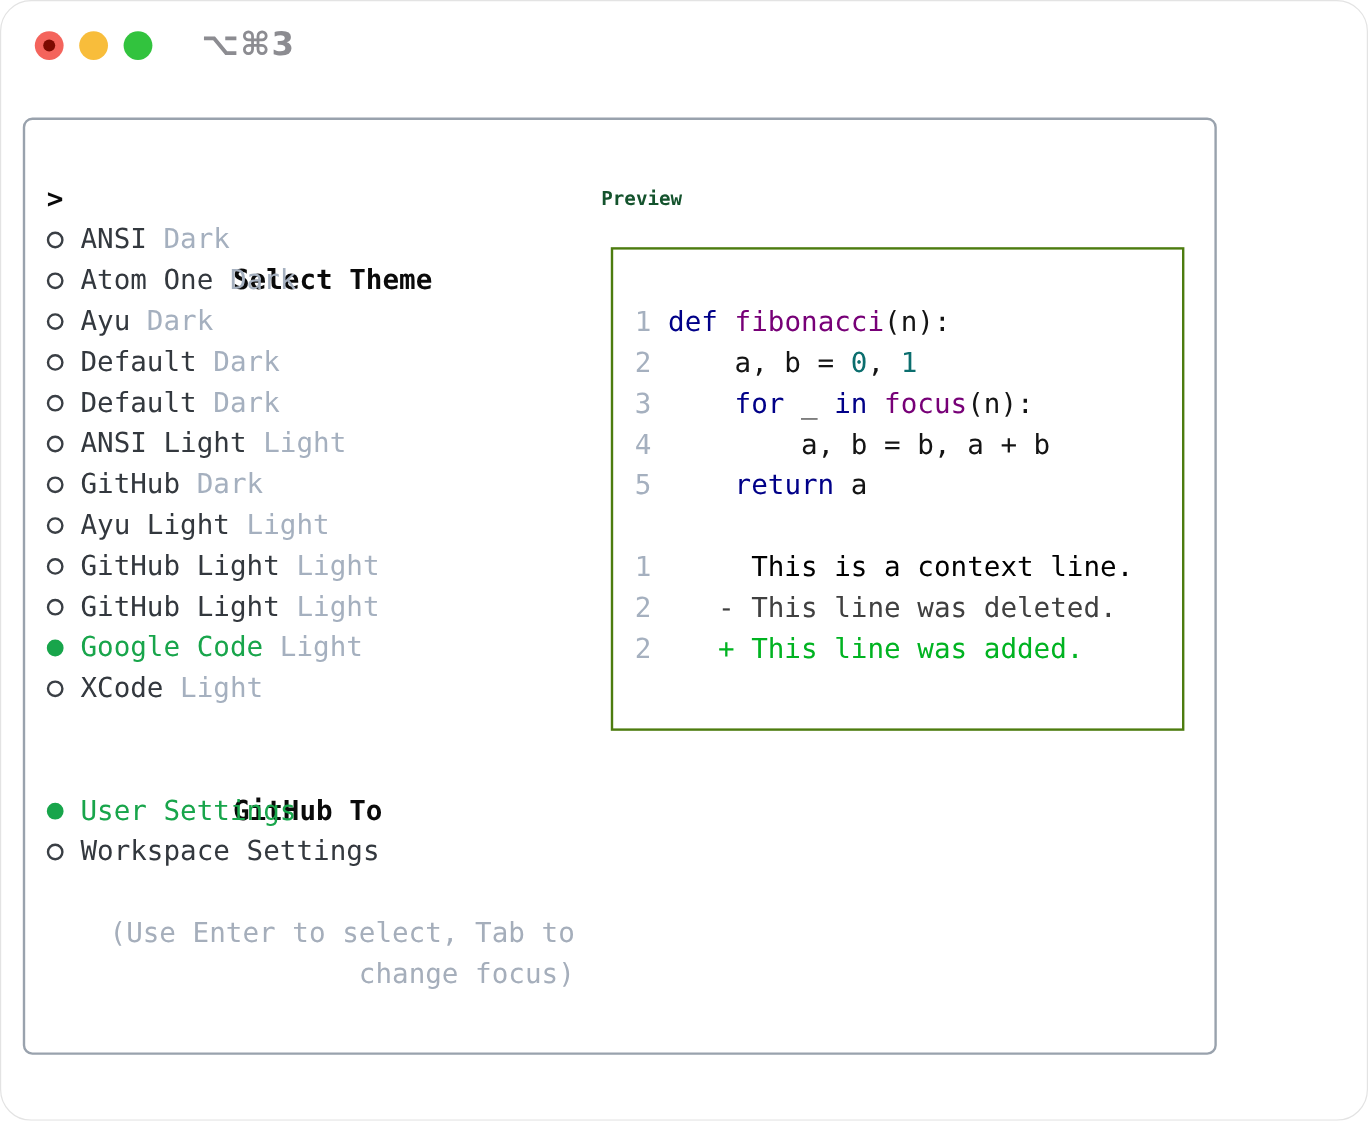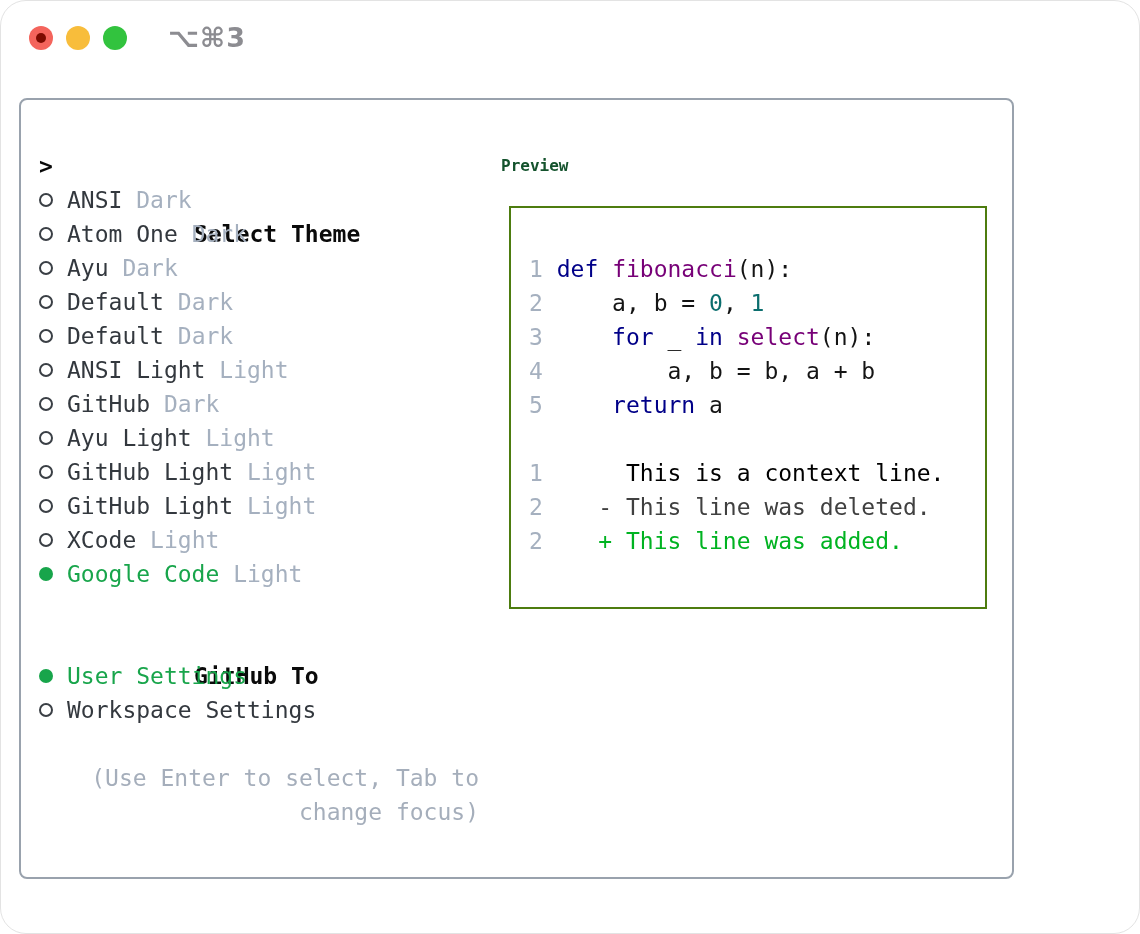--- a/index.html
+++ b/index.html
@@ -82,43 +82,43 @@
         <div class="row"><span class="dot"></span><span class="tname">ANSI</span><span class="variant">Dark</span></div>
         <div class="row"><span class="dot"></span><span class="tname">Atom One</span><span class="variant">Dark</span></div>
         <div class="row"><span class="dot"></span><span class="tname">Ayu</span><span class="variant">Dark</span></div>
         <div class="row"><span class="dot"></span><span class="tname">Default</span><span class="variant">Dark</span></div>
         <div class="row"><span class="dot"></span><span class="tname">Default</span><span class="variant">Dark</span></div>
         <div class="row"><span class="dot"></span><span class="tname">ANSI Light</span><span class="variant">Light</span></div>
         <div class="row"><span class="dot"></span><span class="tname">GitHub</span><span class="variant">Dark</span></div>
         <div class="row"><span class="dot"></span><span class="tname">Ayu Light</span><span class="variant">Light</span></div>
         <div class="row"><span class="dot"></span><span class="tname">GitHub Light</span><span class="variant">Light</span></div>
         <div class="row"><span class="dot"></span><span class="tname">GitHub Light</span><span class="variant">Light</span></div>
+        <div class="row"><span class="dot sel"></span><span class="tname sel">Google Code</span><span class="variant">Light</span></div>
         <div class="row"><span class="dot"></span><span class="tname">XCode</span><span class="variant">Light</span></div>
-        <div class="row"><span class="dot sel"></span><span class="tname sel">Google Code</span><span class="variant">Light</span></div>
       </div>
     <div class="spacer"></div>
     <div class="row">
       <span class="hdr">GitHub To</span>
     </div>
     <div id="apply-list">
         <div class="row"><span class="dot sel"></span><span class="tname sel">User Settings</span></div>
         <div class="row"><span class="dot"></span><span class="tname">Workspace Settings</span></div>
       </div>
     <div class="spacer"></div>
     <div class="row noindent hint">(Use Enter to select, Tab to</div>
     <div class="row noindent hint">change focus)</div>
   </div>
 
   <div class="preview-label">Preview</div>
 
   <div class="preview-box">
     <div class="code" id="code-block">
         <div class="crow"><span class="lnum">1</span><span class="tok-pln"> </span><span class="tok-kw">def</span><span class="tok-pln"> </span><span class="tok-typ">fibonacci</span><span class="tok-pln">(n):</span></div>
         <div class="crow"><span class="lnum">2</span><span class="tok-pln">     a, b = </span><span class="tok-lit">0</span><span class="tok-pln">, </span><span class="tok-lit">1</span></div>
-        <div class="crow"><span class="lnum">3</span><span class="tok-pln">     </span><span class="tok-kw">for</span><span class="tok-pln"> _ </span><span class="tok-kw">in</span><span class="tok-pln"> </span><span class="tok-typ">select</span><span class="tok-pln">(n):</span></div>
+        <div class="crow"><span class="lnum">3</span><span class="tok-pln">     </span><span class="tok-kw">for</span><span class="tok-pln"> _ </span><span class="tok-kw">in</span><span class="tok-pln"> </span><span class="tok-typ">focus</span><span class="tok-pln">(n):</span></div>
         <div class="crow"><span class="lnum">4</span><span class="tok-pln">         a, b = b, a + b</span></div>
         <div class="crow"><span class="lnum">5</span><span class="tok-pln">     </span><span class="tok-kw">return</span><span class="tok-pln"> a</span></div>
         <div class="crow"></div>
         <div class="crow"><span class="lnum">1</span><span class="diff-context">      This is a context line.</span></div>
         <div class="crow"><span class="lnum">2</span><span class="diff-deleted">    - This line was deleted.</span></div>
         <div class="crow"><span class="lnum">2</span><span class="diff-added">    + This line was added.</span></div>
       </div>
   </div>
 
 </div>

